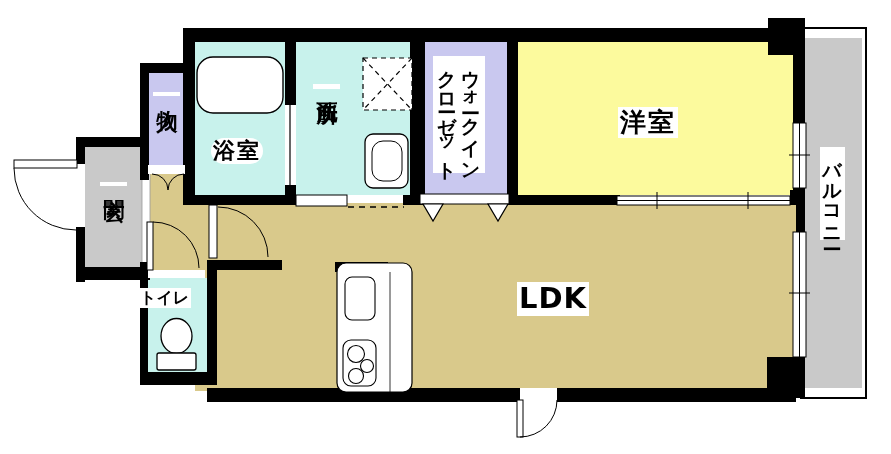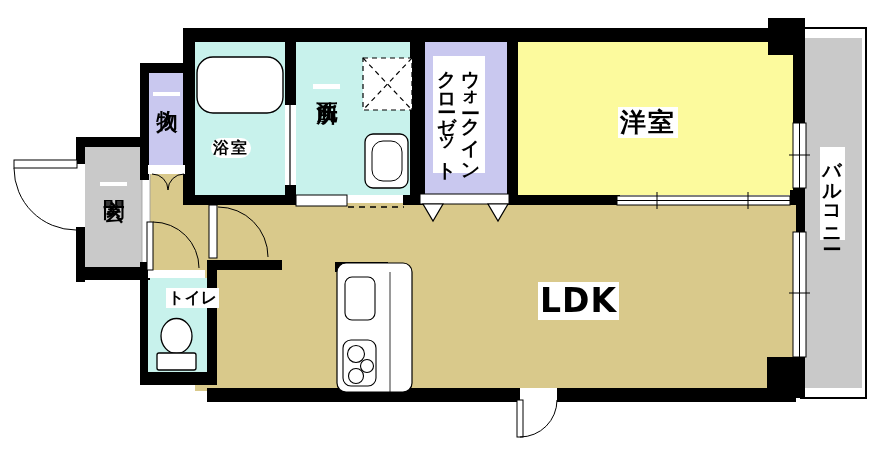--- a/index.html
+++ b/index.html
@@ -4,28 +4,28 @@
 <style>
   html,body{margin:0;padding:0;background:#fff;}
   #stage{position:relative;width:891px;height:454px;background:#fff;overflow:hidden;
          font-family:"DejaVu Sans","Liberation Sans",sans-serif;}
   #plan-svg{position:absolute;left:0;top:0;}
   .label{position:absolute;background:#fff;color:#000;font-weight:bold;
          text-align:center;line-height:1.1;padding:1px 2px;white-space:nowrap;}
   .v{writing-mode:vertical-rl;text-orientation:upright;letter-spacing:1px;}
   .v span{display:block;}
   .lbl-storage{left:153px;top:92px;font-size:21px;}
-  .lbl-bath{left:211px;top:138px;font-size:16px;letter-spacing:2px;border-radius:13px;}
+  .lbl-bath{left:211px;top:138px;font-size:22px;letter-spacing:2px;border-radius:13px;}
   .lbl-wash{left:313px;top:84px;font-size:21px;}
   .lbl-wic{left:433px;top:56px;font-size:19px;line-height:1.25;}
   .lbl-western{left:618px;top:107px;font-size:26px;letter-spacing:2px;text-align:center;}
   .lbl-balcony{left:820px;top:147px;font-size:19px;}
   .lbl-entrance{left:100px;top:182px;font-size:21px;}
-  .lbl-toilet{left:166px;top:288px;font-size:16px;}
-  .lbl-ldk{left:517px;top:282px;font-size:33px;letter-spacing:1px;margin-left:21px;}
+  .lbl-toilet{left:138px;top:288px;font-size:16px;}
+  .lbl-ldk{left:517px;top:282px;font-size:29px;letter-spacing:1px;}
 </style>
 </head>
 <body>
 
 <div id="stage">
 
   <svg id="plan-svg" width="891" height="454" viewBox="0 0 891 454">
 
     <g>
       <rect x="805" y="38" width="57" height="350" fill="#C9C9C9"></rect>

